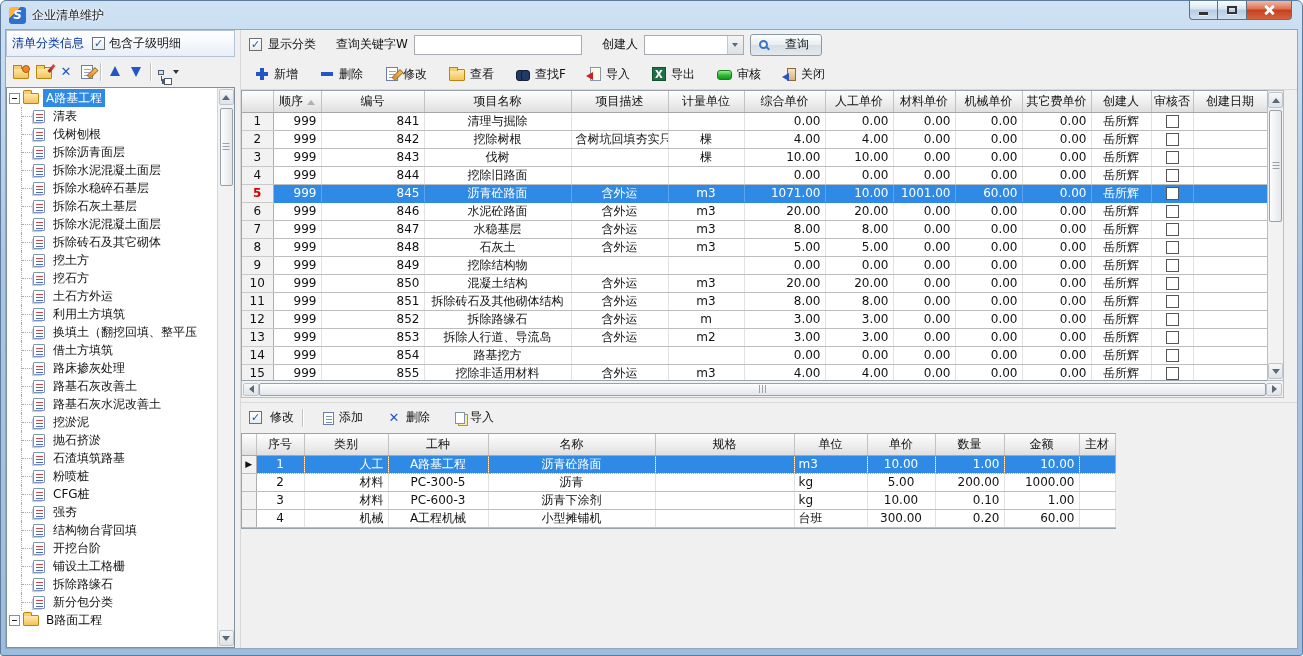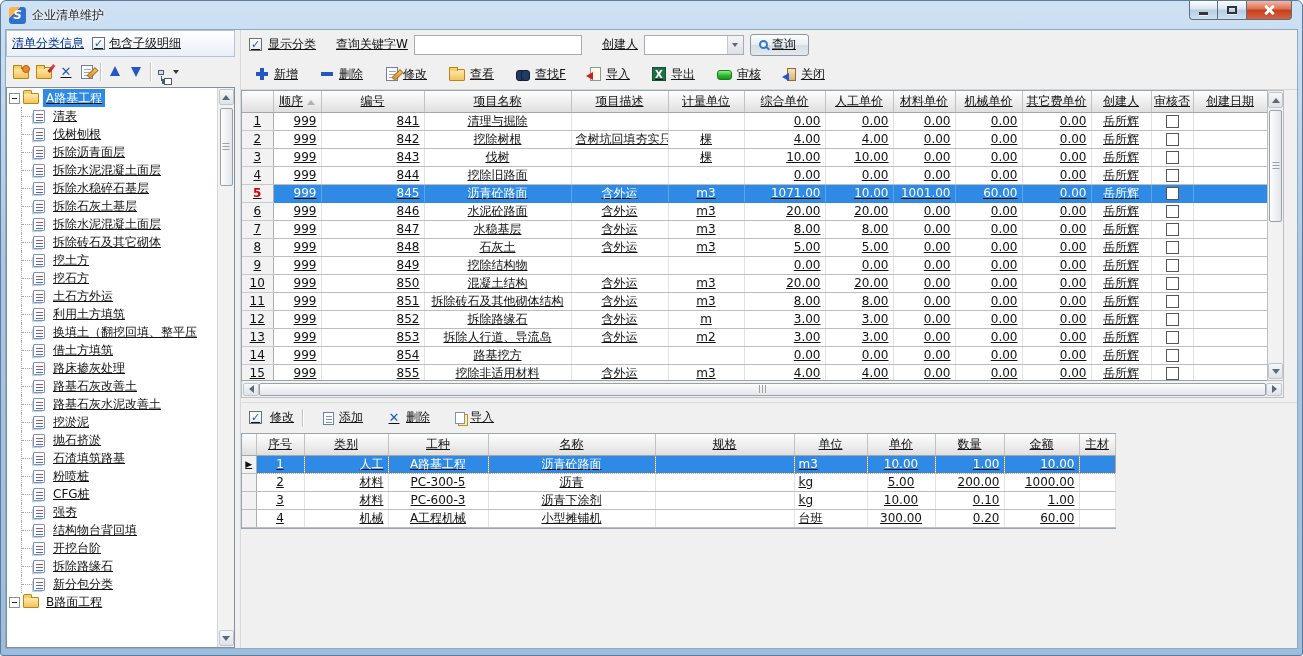--- a/index.html
+++ b/index.html
@@ -21,21 +21,21 @@
   .wbtn.max { width:28px; border-left:none; border-right:none; }
   .wbtn.close { width:46px; border-radius:0 0 4px 0;
     background:linear-gradient(#f0b9a7,#dd6f50 45%,#c33f1d 50%,#d8633f); }
   .g-min { width:9px; height:3px; background:#333; box-shadow:0 1px 0 rgba(255,255,255,.7); margin-top:6px; }
   .g-max { width:10px; height:8px; border:2px solid #333; box-shadow:0 1px 0 rgba(255,255,255,.6); }
   .g-close { position:relative; width:12px; height:10px; }
   .g-close::before,.g-close::after { content:''; position:absolute; left:5px; top:-1px; width:3px; height:12px; background:#fff; border-radius:1px; }
   .g-close::before { transform:rotate(45deg);} .g-close::after { transform:rotate(-45deg);}
   
   .client { position:absolute; left:4px; right:4px; top:28px; bottom:6px; background:#f0f0f0;
-    border:1px solid #8fa8c2; display:flex;text-decoration:underline; }
+    border:1px solid #8fa8c2; display:flex; }
   
   .left-panel { width:229px; flex:none; display:flex; flex-direction:column; background:#f0f0f0; }
   .lp-header { height:27px; flex:none; display:flex; align-items:center; padding:0 5px;
     background:linear-gradient(#ffffff,#e9eff7); border:1px solid #b3c2d4; }
   .lp-title { color:#003399; margin-right:8px; white-space:nowrap; }
   .lp-toolbar { height:30px; flex:none; display:flex; align-items:center; gap:7px; padding:0 7px; }
   .tsep { width:1px; height:18px; background:#c3c3c3; box-shadow:1px 0 0 #fff; }
   .tree-wrap { flex:1; display:flex; background:#fff; border:1px solid #828f9c; overflow:hidden; }
   .tree { flex:1; overflow:hidden; padding-top:1px; }
   .tree-row { height:18px; display:flex; align-items:center; white-space:nowrap; overflow:hidden; }
@@ -76,21 +76,21 @@
   .filter-row { height:29px; flex:none; display:flex; align-items:center; gap:6px; padding:0 8px; }
   .cb { width:13px; height:13px; border:1px solid #6a7077; background:#fff; flex:none;
     display:flex; align-items:center; justify-content:center; font-size:11px; line-height:11px; color:#2457a8; }
   .cb.checked { background:linear-gradient(#fefefe,#e8ecef); }
   .cb.checked::after { content:'✓'; font-weight:bold; }
   .textbox { width:168px; height:20px; border:1px solid #a6acb2; background:#fff; padding:0 3px; font:inherit; }
   .combo { width:100px; height:20px; border:1px solid #a6acb2; background:#fff; position:relative; }
   .combo .drop { position:absolute; right:0; top:0; bottom:0; width:16px; display:flex; align-items:center; justify-content:center;
     background:linear-gradient(#f4f5f6,#dde1e5); border-left:1px solid #c3c8cd; }
   .combo .drop .tri.down { border-left-width:3px; border-right-width:3px; border-top-width:4px; }
-  .btn-query { height:22px; display:flex; align-items:center; gap:4px; padding:0 12px 0 8px; cursor:default;
+  .btn-query { height:22px; display:flex; align-items:center; gap:17px; padding:0 12px 0 8px; cursor:default;
     border:1px solid #8b98a5; border-radius:3px; background:linear-gradient(#fcfdfe,#e8edf1 50%,#d6dde4 50%,#e3e9ee); }
   .mag { width:9px; height:9px; border:2px solid #3a77c2; border-radius:50%; position:relative; flex:none; background:radial-gradient(#fff,#cfe3f7); }
   .mag::after { content:''; position:absolute; width:5px; height:2px; background:#3a77c2; transform:rotate(45deg); right:-4px; bottom:-2px; }
   
   .main-toolbar { height:31px; flex:none; display:flex; align-items:center; padding:0 4px; gap:2px; border-bottom:1px solid #d6d6d6; }
   .tbtn { display:flex; align-items:center; gap:5px; padding:4px 9px; white-space:nowrap; border:1px solid transparent; border-radius:2px; }
   .micon { width:14px; height:14px; flex:none; position:relative; }
   .i-plus::before { content:''; position:absolute; left:5px; top:1px; width:4px; height:12px; background:#2456c4; }
   .i-plus::after  { content:''; position:absolute; left:1px; top:5px; width:12px; height:4px; background:#2456c4; }
   .i-minus::after { content:''; position:absolute; left:1px; top:5px; width:12px; height:4px; background:#2456c4; }
@@ -317,20 +317,25 @@
             </div>
             <div class="tree-row child">
               <span class="guide"></span>
               <span class="doc-icon"></span>
               <span class="tree-label">结构物台背回填</span>
             </div>
             <div class="tree-row child">
               <span class="guide"></span>
               <span class="doc-icon"></span>
               <span class="tree-label">开挖台阶</span>
+            </div>
+            <div class="tree-row child">
+              <span class="guide"></span>
+              <span class="doc-icon"></span>
+              <span class="tree-label">铺设土工格栅</span>
             </div>
             <div class="tree-row child">
               <span class="guide"></span>
               <span class="doc-icon"></span>
               <span class="tree-label">拆除路缘石</span>
             </div>
             <div class="tree-row child">
               <span class="guide"></span>
               <span class="doc-icon"></span>
               <span class="tree-label">新分包分类</span>

